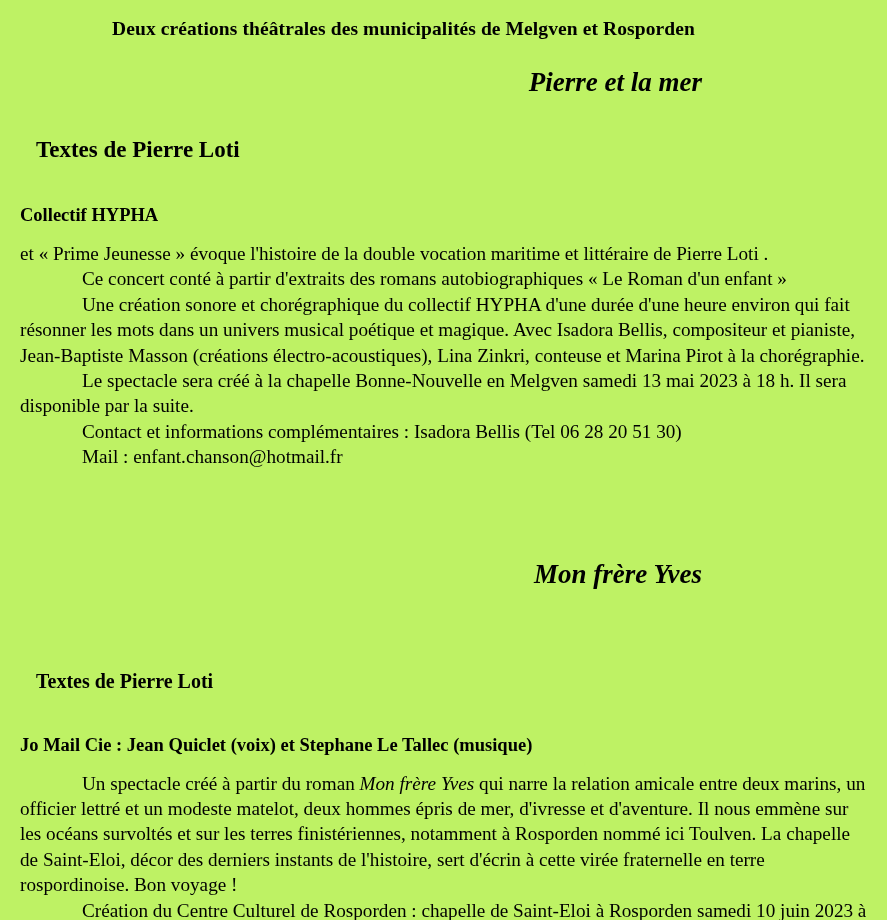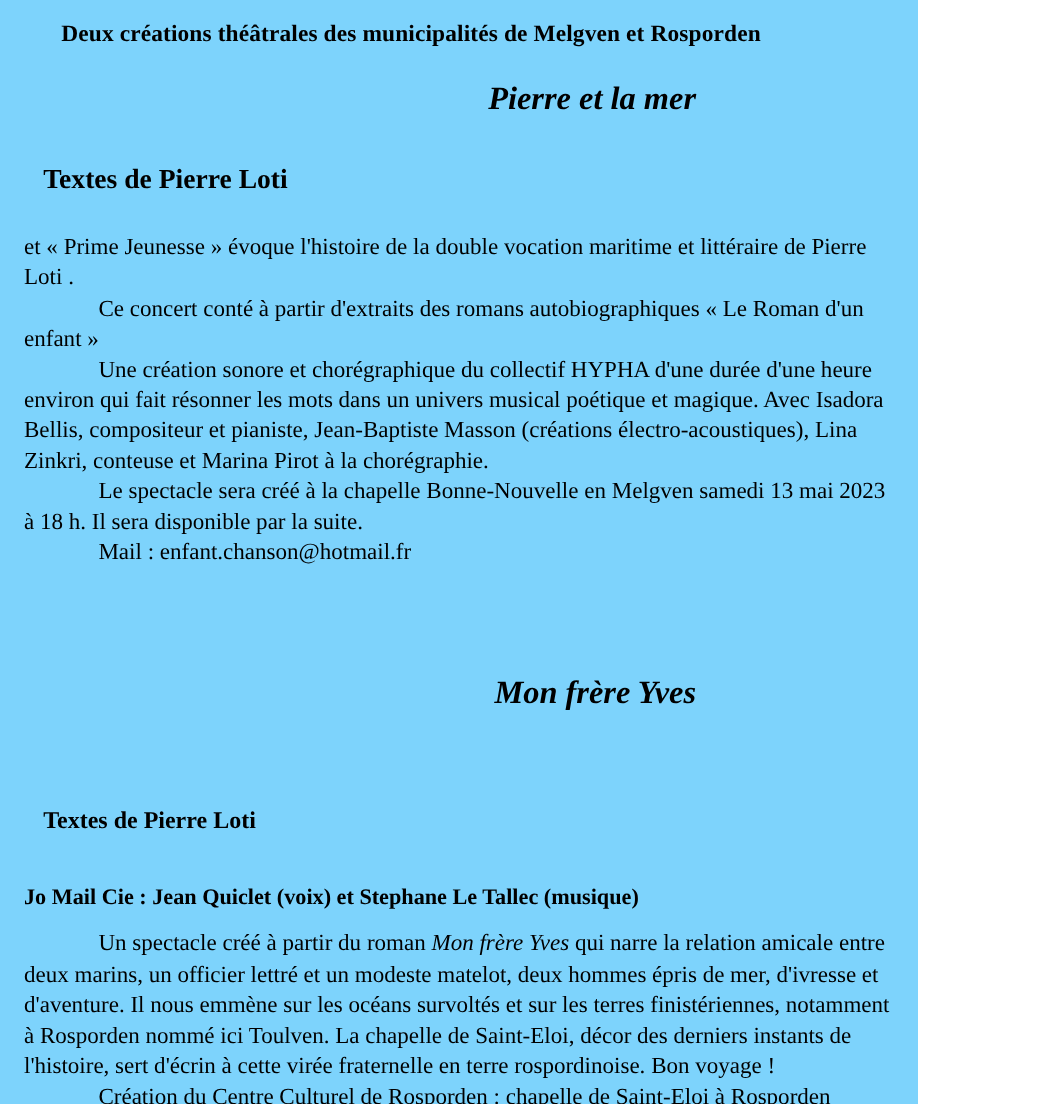--- a/index.html
+++ b/index.html
@@ -8,23 +8,23 @@
     padding: 0;
     background: #ffffff;
   }
   body {
     font-family: "Liberation Serif", "DejaVu Serif", serif;
     color: #000000;
     -webkit-font-smoothing: antialiased;
   }
   .page {
     position: relative;
-    width: 765px;
+    width: 887px;
     height: 920px;
-    background: #7dd3fc;
+    background: #bef264;
     overflow: hidden;
     box-sizing: border-box;
   }
   .doc-body {
     padding: 0 20px 0 20px;
   }
 
   
   .doc-title {
     text-align: center;
@@ -94,31 +94,33 @@
   <div class="doc-body">
 
     <h1 class="doc-title">Deux créations théâtrales des municipalités de Melgven et Rosporden</h1>
 
     <div>
 
       <h2 class="work-title first">Pierre et la mer</h2>
 
       <h3 class="credit-main">Textes de Pierre Loti</h3>
 
+      <h4 class="credit-sub">Collectif HYPHA</h4>
 
       <div class="spacer-sm"></div>
 
       <p class="para no-indent">et « Prime Jeunesse » évoque l'histoire de la double vocation maritime et littéraire de Pierre Loti .</p>
 
       <p class="para">Ce concert conté à partir d'extraits des romans autobiographiques « Le Roman d'un enfant »</p>
 
       <p class="para">Une création sonore et chorégraphique du collectif  HYPHA d'une durée d'une heure environ qui fait résonner les mots dans un univers musical poétique et magique. Avec Isadora Bellis, compositeur et pianiste, Jean-Baptiste Masson (créations électro-acoustiques), Lina Zinkri, conteuse et Marina Pirot à la chorégraphie.</p>
 
       <p class="para">Le spectacle sera créé à la chapelle Bonne-Nouvelle en Melgven samedi 13 mai 2023 à 18 h. Il sera disponible par la suite.</p>
 
+      <p class="para">Contact et informations complémentaires : Isadora Bellis (Tel 06 28 20 51 30)</p>
 
       <p class="para">Mail : enfant.chanson@hotmail.fr</p>
     </div>
 
     <div class="spacer-lg"></div>
 
     <div>
 
       <h2 class="work-title">Mon frère Yves</h2>
 

